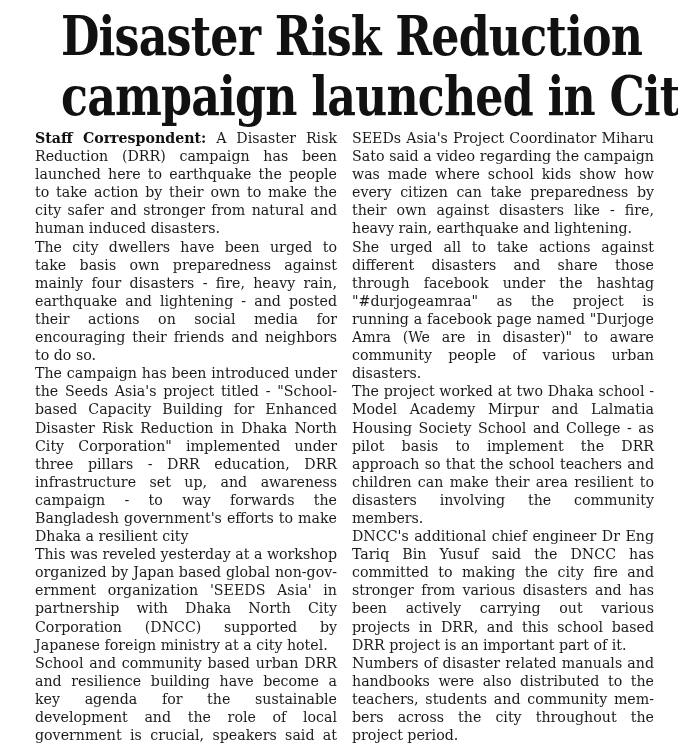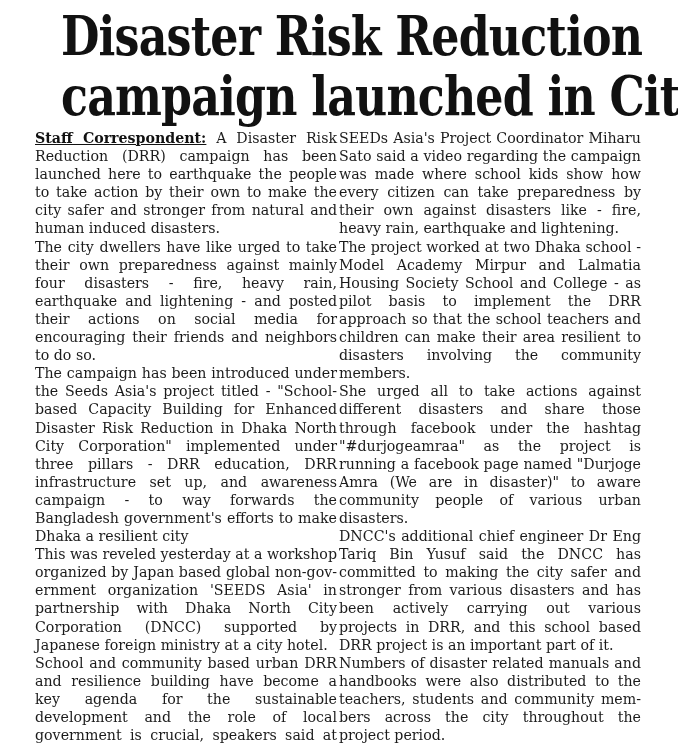--- a/index.html
+++ b/index.html
@@ -23,39 +23,39 @@
     .col {
       position: absolute; top: 129px;
       font-family: "DejaVu Serif", "Liberation Serif", serif;
       font-size: 14.2px;
       line-height: 18.1px;
       color: #1b1b1b;
       text-align: justify;
       hyphens: manual;
     }
     .col.left { left: 35px; width: 302px; }
-    .col.right { left: 339px; width: 302px; }
+    .col.right { left: 352px; width: 302px; }
     .col p { margin: 0; padding: 0; }
-    .byline { font-weight: bold; color: #111; text-decoration: underline; }
+    .byline { font-weight: bold; color: #111; }
   </style>
 </head>
 <body>
 
 <div class="headline">
   <span class="line">Disaster Risk Reduction</span>
   <span class="line">campaign launched in City</span>
 </div>
 
 <div class="col left">
   <p><span class="byline">Staff Correspondent:</span><span> A Disaster Risk Reduction (DRR) campaign has been launched here to earthquake the people to take action by their own to make the city safer and stronger from natural and human induced disasters.</span></p>
-  <p>The city dwellers have like urged to take their own preparedness against mainly four disasters - fire, heavy rain, earthquake and lightening - and posted their actions on social media for encouraging their friends and neighbors to do so.</p>
+  <p>The city dwellers have been urged to take basis own preparedness against mainly four disasters - fire, heavy rain, earthquake and lightening - and posted their actions on social media for encouraging their friends and neighbors to do so.</p>
   <p>The campaign has been introduced under the Seeds Asia's project titled - "School-based Capacity Building for Enhanced Disaster Risk Reduction in Dhaka North City Corporation" implemented under three pillars - DRR education, DRR infrastructure set up, and awareness campaign - to way forwards the Bangladesh government's efforts to make Dhaka a resilient city</p>
   <p>This was reveled yesterday  at a workshop organized by Japan based global non-gov­ernment organization 'SEEDS Asia' in part­nership with Dhaka North City Corporation (DNCC) supported by Japanese foreign min­istry at a city hotel.</p>
   <p>School and community based urban DRR and resilience building have become a key agenda for the sustainable development and the role of local government is crucial, speakers said at the workshop.</p>
 </div>
 
 <div class="col right">
   <p>SEEDs Asia's Project Coordinator Miharu Sato said a video regarding the campaign was made where school kids show how every citizen can take preparedness by their own against disasters like - fire, heavy rain, earthquake and lightening.</p>
+  <p>She urged all to take actions against differ­ent disasters and share those through face­book under the hashtag "#durjogeamraa" as the project is running a facebook page named "Durjoge Amra (We are in disaster)" to aware community people of various urban disasters.</p>
   <p>The project worked at two Dhaka school - Model Academy Mirpur and Lalmatia Housing Society School and College - as pilot basis to implement the DRR approach so that the school teachers and children can make their area resilient to disasters involv­ing the community members.</p>
-  <p>She urged all to take actions against differ­ent disasters and share those through face­book under the hashtag "#durjogeamraa" as the project is running a facebook page named "Durjoge Amra (We are in disaster)" to aware community people of various urban disasters.</p>
-  <p>DNCC's additional chief engineer Dr Eng Tariq Bin Yusuf said the DNCC has commit­ted to making the city safer and stronger from various disasters and has been active­ly carrying out various projects in DRR, and this school based DRR project is an impor­tant part of it.</p>
+  <p>DNCC's additional chief engineer Dr Eng Tariq Bin Yusuf said the DNCC has commit­ted to making the city fire and stronger from various disasters and has been active­ly carrying out various projects in DRR, and this school based DRR project is an impor­tant part of it.</p>
   <p>Numbers of disaster related manuals and handbooks were also distributed to the teachers, students and community mem­bers across the city throughout the project period.</p>
 </div>
 
 </body></html>

